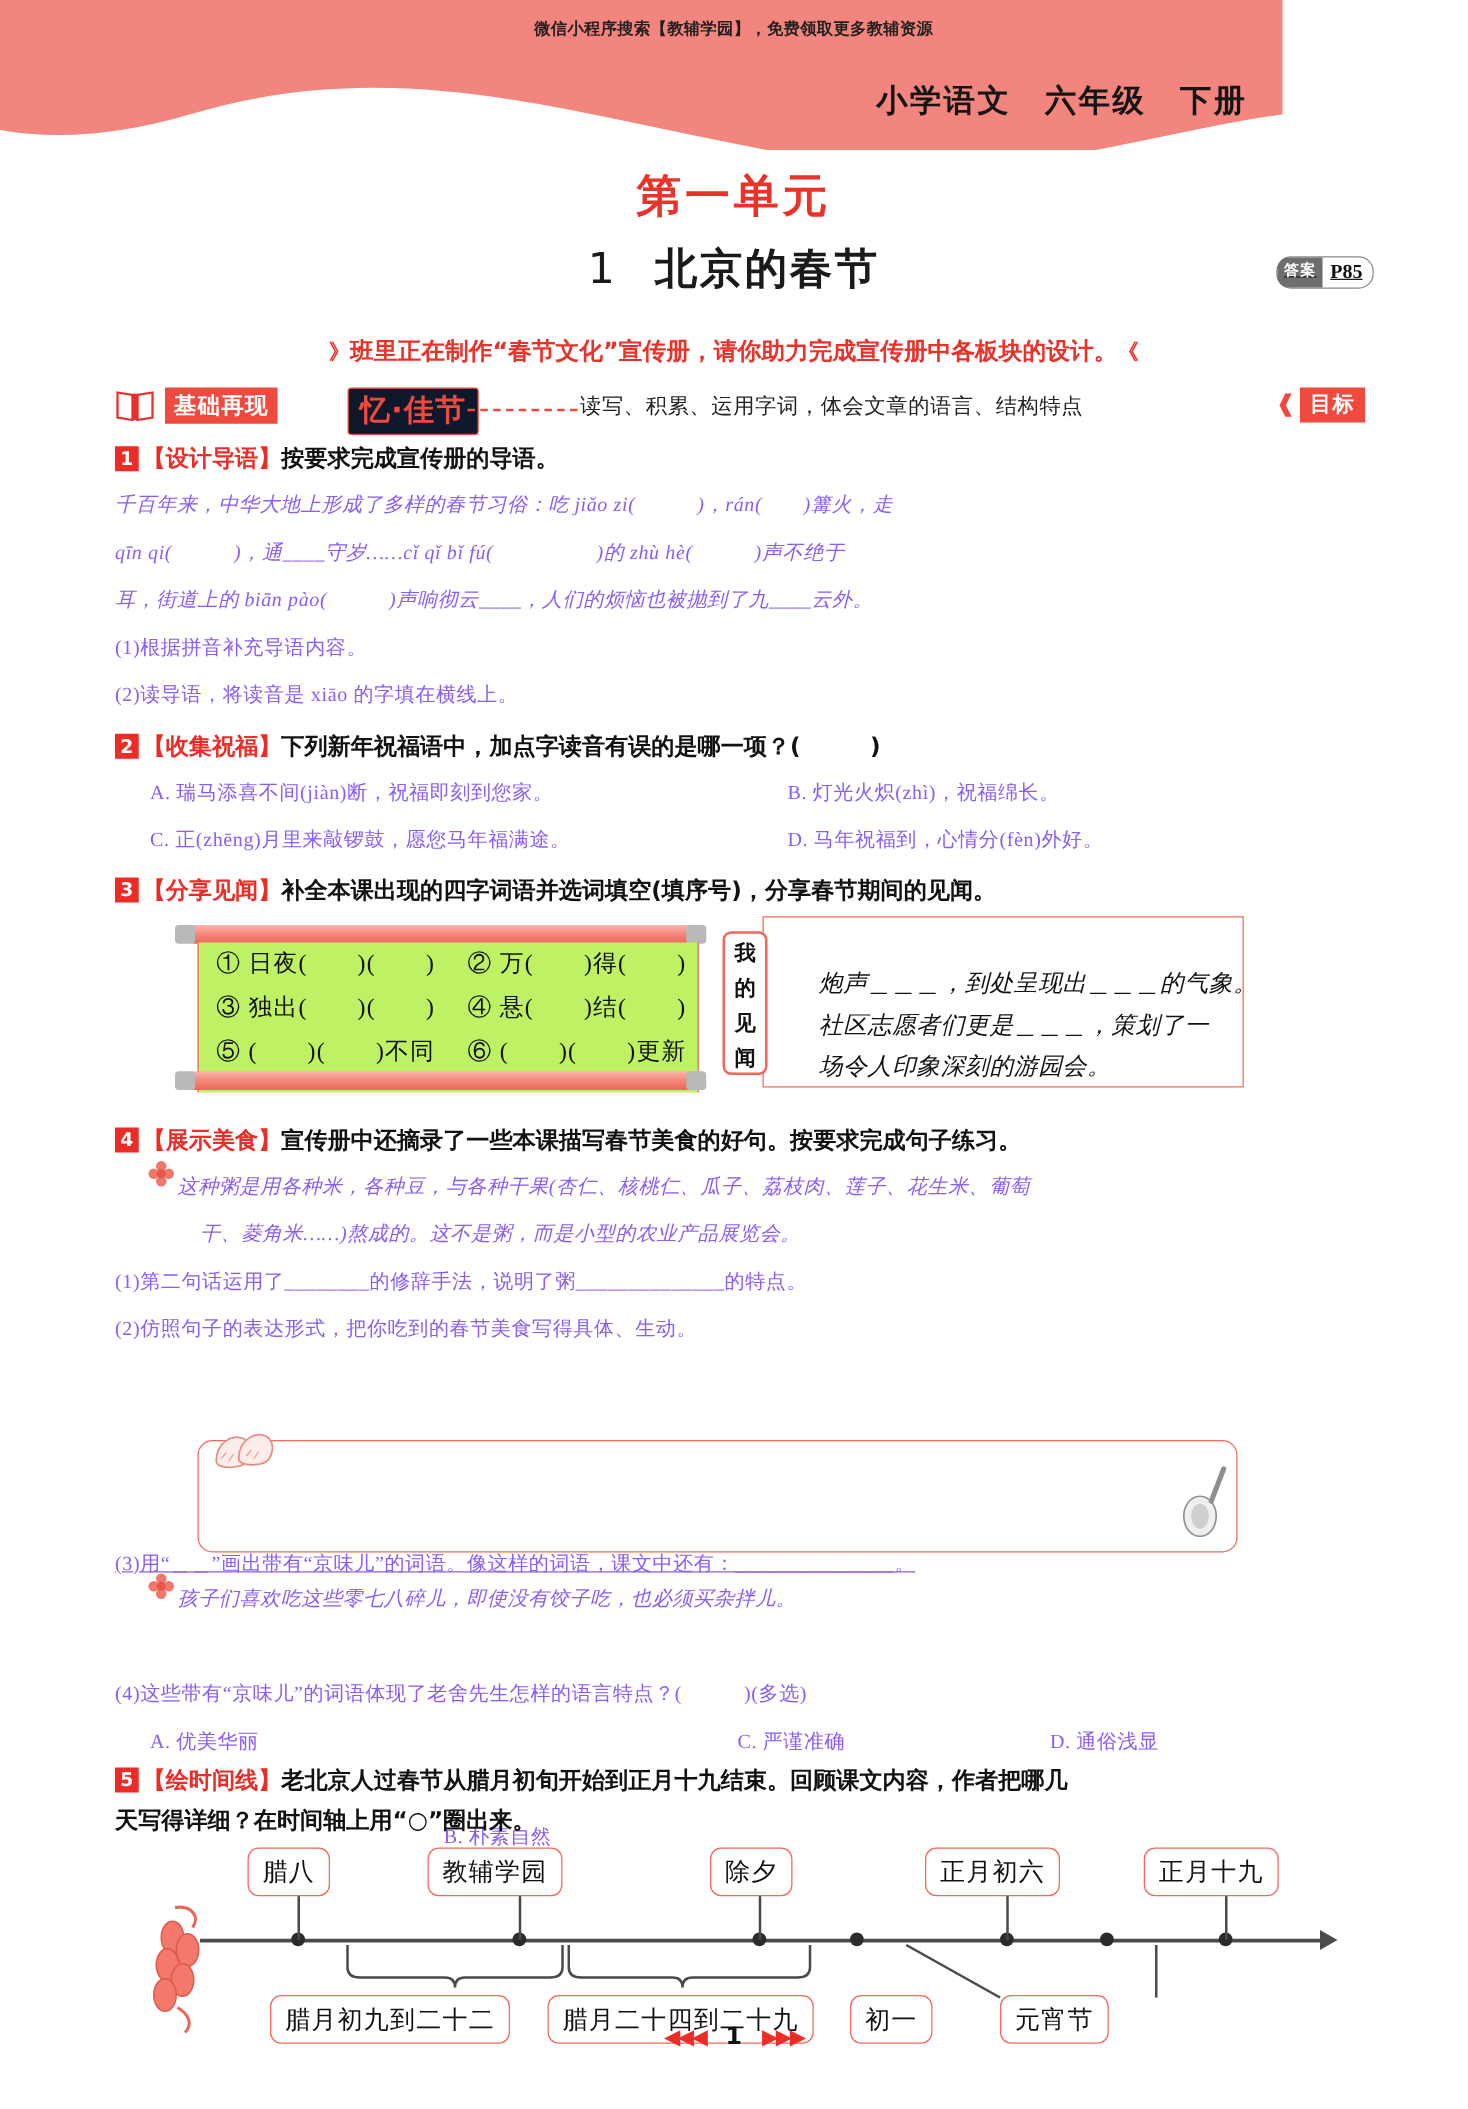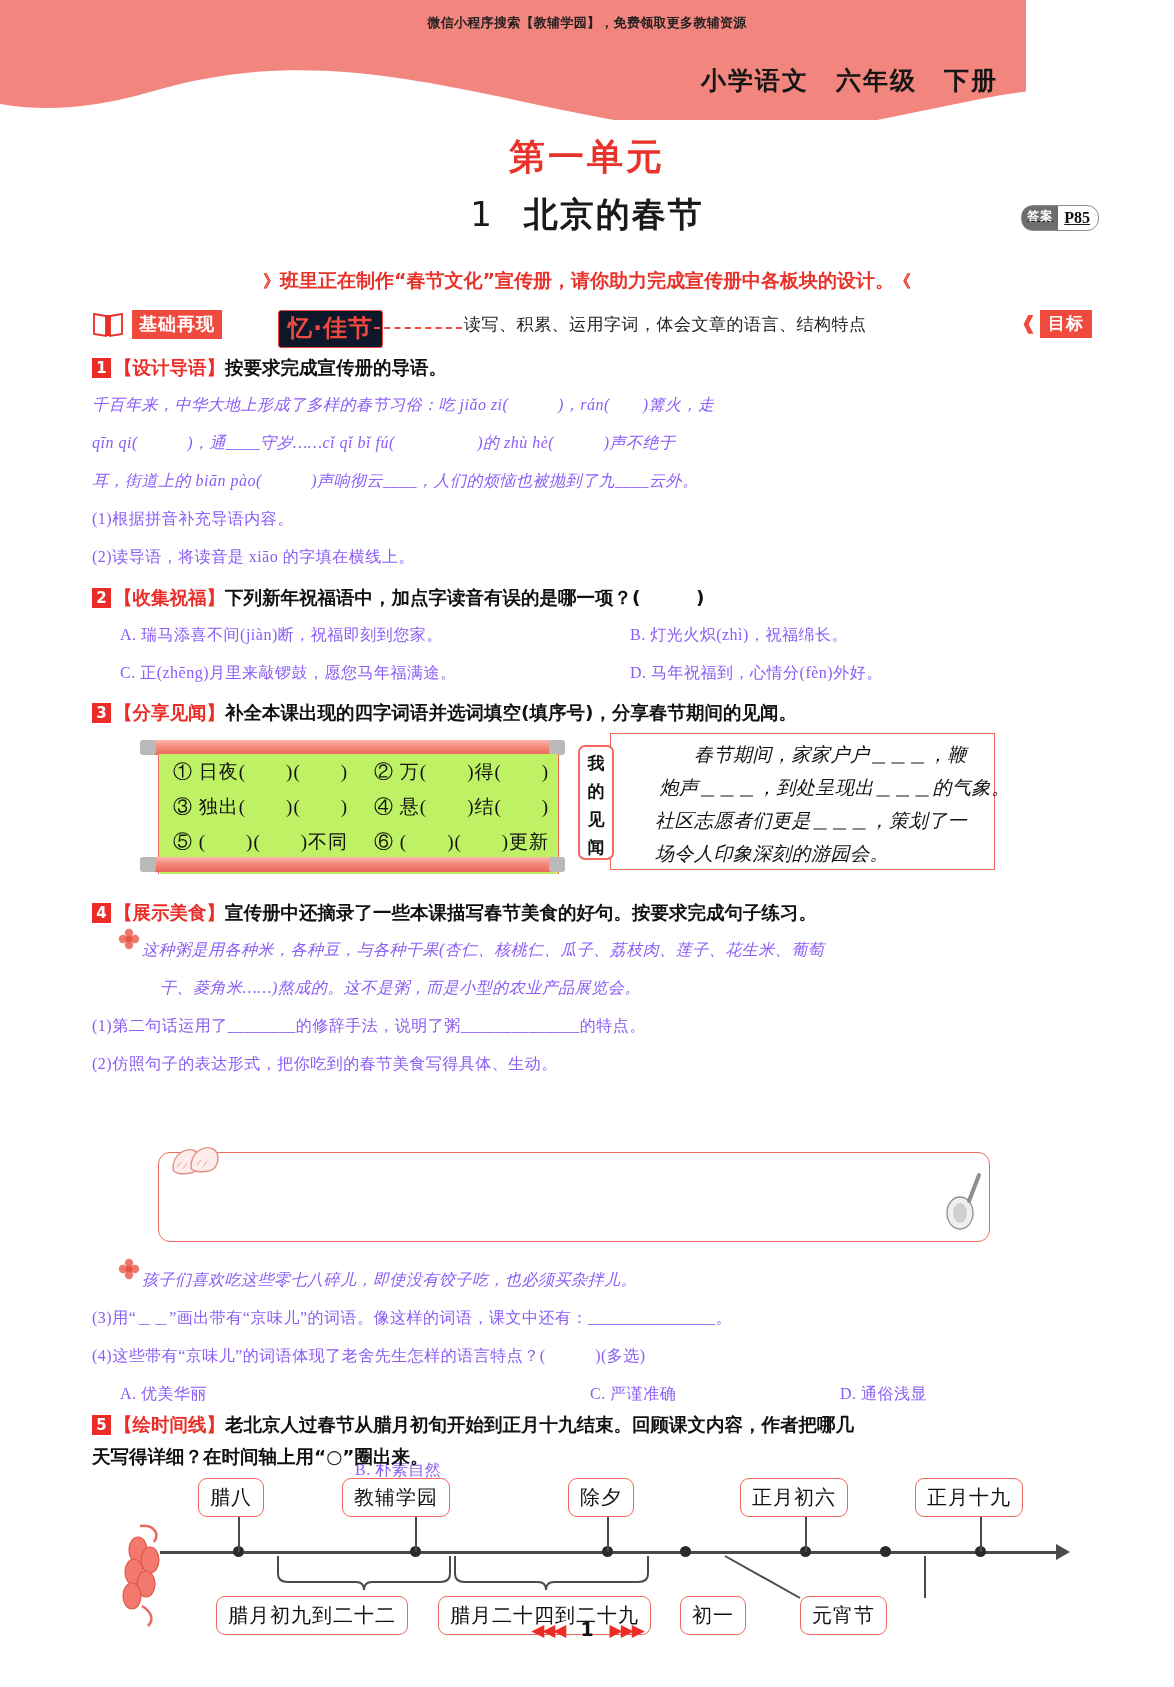--- a/index.html
+++ b/index.html
@@ -269,22 +269,21 @@
         <span>⑤ (　　)(　　)不同</span><span class="c2">⑥ (　　)(　　)更新</span>
       </div>
     </div>
     <div class="scroll-rod bot"></div>
     <div class="rod-knob" style="left:0;top:117px;"></div>
     <div class="rod-knob" style="right:0;top:117px;"></div>
   </div>
 
   <div class="jianwen">
     <div class="jw-frame">
-      <div class="jw-text hand">　　春节期间，家家户户＿＿＿，鞭</div>
-      <div class="jw-text hand" style="top:37px;text-align:center;">炮声＿＿＿，到处呈现出＿＿＿的气象。</div>
+      <div class="jw-text hand" style="top:37px;">炮声＿＿＿，到处呈现出＿＿＿的气象。</div>
       <div class="jw-text hand" style="top:70px;">社区志愿者们更是＿＿＿，策划了一</div>
       <div class="jw-text hand" style="top:103px;">场令人印象深刻的游园会。</div>
     </div>
     <div class="jw-tab">我的见闻</div>
   </div>
 
   <div class="qhead" style="top:900px;">
     <span class="qnum">4</span><span class="qtag">【展示美食】</span><span>宣传册中还摘录了一些本课描写春节美食的好句。按要求完成句子练习。</span>
   </div>
   <svg style="position:absolute;left:118px;top:928px;width:22px;height:22px;" viewBox="0 0 22 22">
@@ -321,21 +320,21 @@
   <svg style="position:absolute;left:118px;top:1258px;width:22px;height:22px;" viewBox="0 0 22 22">
     <g fill="#f0776b">
         <circle cx="11" cy="5" r="4.2"></circle>
         <circle cx="17" cy="11" r="4.2"></circle>
     <circle cx="11" cy="17" r="4.2"></circle>
         <circle cx="5" cy="11" r="4.2"></circle>
         <circle cx="11" cy="11" r="3.6" fill="#e8564a"></circle>
       </g>
   </svg>
   <div class="btext hand" style="top:1258px;left:142px;width:950px;">孩子们喜欢吃这些零七八碎儿，即使没有饺子吃，也必须买杂拌儿。</div>
-  <div class="btext" style="top:1296px;">(3)用“＿＿”画出带有“京味儿”的词语。像这样的词语，课文中还有：_______________。</div>
+  <div class="btext" style="top:1230px;text-decoration:underline;">(3)用“＿＿”画出带有“京味儿”的词语。像这样的词语，课文中还有：_______________。</div>
   <div class="btext" style="top:1334px;">(4)这些带有“京味儿”的词语体现了老舍先生怎样的语言特点？(　　　)(多选)</div>
   <div class="btext" style="top:1372px;left:120px;width:220px;">A. 优美华丽</div>
   <div class="btext" style="top:1448px;left:355px;width:220px;">B. 朴素自然</div>
   <div class="btext" style="top:1372px;left:590px;width:220px;">C. 严谨准确</div>
   <div class="btext" style="top:1372px;left:840px;width:220px;">D. 通俗浅显</div>
 
   <div class="qhead" style="top:1412px;">
     <span class="qnum">5</span><span class="qtag">【绘时间线】</span><span>老北京人过春节从腊月初旬开始到正月十九结束。回顾课文内容，作者把哪几</span>
   </div>
   <div class="qhead" style="top:1444px;">天写得详细？在时间轴上用“○”圈出来。</div>

